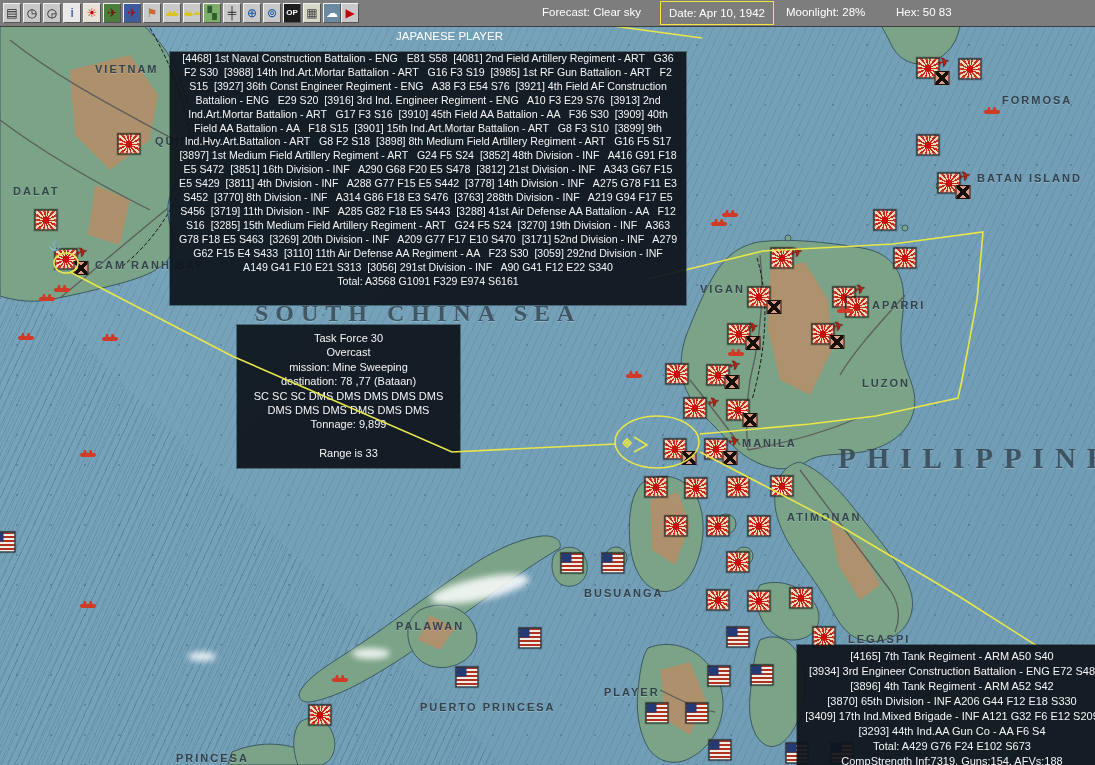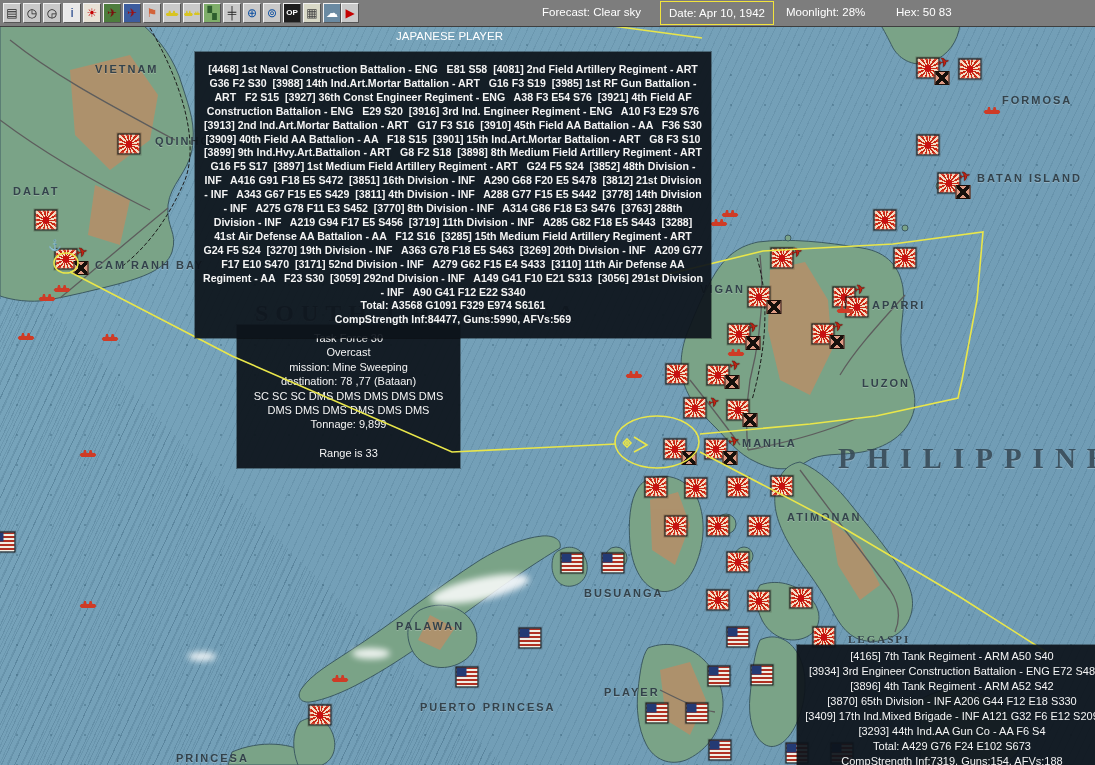--- a/index.html
+++ b/index.html
@@ -44,21 +44,21 @@
   .mk-pl{color:#c02313;font-size:13px;line-height:13px;transform:translate(-50%,-50%) rotate(-14deg);
     text-shadow:0 0 1px #300,0 0 1px #300;}
   .mk-sh{width:17px;height:8px;background:#cf3b26;
     clip-path:polygon(0% 75%,10% 50%,22% 50%,27% 12%,38% 12%,42% 50%,55% 50%,60% 12%,71% 12%,76% 50%,90% 50%,100% 75%,88% 100%,12% 100%);
     filter:drop-shadow(0 0 .6px #200);}
   .mk-an{color:#101418;font-size:11px;line-height:11px;}
   
   .box{position:absolute;background:rgba(13,19,27,.93);color:#f4f4f4;text-align:center;
        font-size:10.6px;line-height:13.9px;box-shadow:0 0 0 1px rgba(0,0,0,.35);}
   .box .units{white-space:pre-wrap;}
-  #stack-top{left:195px;top:52px;width:500px;min-height:253px;padding:11px 8px;z-index:7;font-weight:bold;}
+  #stack-top{left:170px;top:52px;width:500px;min-height:253px;padding:0 8px;z-index:7;}
   #tf-box{left:237px;top:325px;width:215px;height:131px;padding:6px 4px;z-index:5;
           font-size:11px;line-height:14.4px;}
   #stack-bottom{left:797px;top:645px;width:298px;height:130px;padding:4px 6px;z-index:7;
           font-size:11px;line-height:15px;}
   .range-line{margin-top:14px;}
   
   #routes{position:absolute;left:0;top:0;z-index:6;pointer-events:none;}
   #routes .route{fill:none;stroke:var(--route,#e9e64a);stroke-width:1.6;}
   
   #toolbar{position:absolute;left:0;top:0;width:1095px;height:26px;background:#7d7d7d;
@@ -149,21 +149,21 @@
       <div class="lbl sm" style="left: 95px; top: 259px;">CAM RANH BAY</div>
       <div class="lbl sm" style="left: 700px; top: 283px;">VIGAN</div>
       <div class="lbl sm" style="left: 872px; top: 299px;">APARRI</div>
       <div class="lbl sm" style="left: 862px; top: 377px;">LUZON</div>
       <div class="lbl sm" style="left: 742px; top: 437px;">MANILA</div>
       <div class="lbl sm" style="left: 787px; top: 511px;">ATIMONAN</div>
       <div class="lbl sm" style="left: 584px; top: 587px;">BUSUANGA</div>
       <div class="lbl sm" style="left: 396px; top: 620px;">PALAWAN</div>
       <div class="lbl sm" style="left: 420px; top: 701px;">PUERTO PRINCESA</div>
       <div class="lbl sm" style="left: 604px; top: 686px;">PLAYER</div>
-      <div class="lbl sm" style="left: 848px; top: 633px; font-family: Liberation Serif, serif;">LEGASPI</div>
+      <div class="lbl sm" style="left: 848px; top: 633px;">LEGASPI</div>
       <div class="lbl sm" style="left: 176px; top: 752px;">PRINCESA</div>
       <div class="lbl sm" style="left: 1002px; top: 46px; margin-top: 48px;">FORMOSA</div>
       <div class="lbl sm" style="left: 977px; top: 172px;">BATAN ISLAND</div>
       <div class="lbl lg" style="left: 255px; top: 300px;">SOUTH CHINA SEA</div>
       <div class="lbl xl" style="left: 838px; top: 442px;">PHILIPPINES</div>
     </div>
   <div id="markers">
       <div class="mk mk-jp" style="left: 129px; top: 144px;"></div>
       <div class="mk mk-jp" style="left: 46px; top: 220px;"></div>
       <div class="mk mk-jp" style="left: 66px; top: 259px;"></div>
@@ -265,21 +265,20 @@
       <polyline points="700,452 830,520 960,597 1048,653" class="route"></polyline>
       <polyline points="623,443 627,439 631,443 627,447 623,443" class="route"></polyline>
       <ellipse cx="66" cy="263" rx="12" ry="10" class="route"></ellipse>
       <ellipse cx="657" cy="442" rx="42" ry="26" class="route"></ellipse>
       <ellipse cx="627" cy="443" rx="1.3" ry="1.3" class="route"></ellipse>
     </svg>
 
   <div class="box" id="stack-top">
     <div class="units">[4468] 1st Naval Construction Battalion - ENG   E81 S58  [4081] 2nd Field Artillery Regiment - ART   G36 F2 S30  [3988] 14th Ind.Art.Mortar Battalion - ART   G16 F3 S19  [3985] 1st RF Gun Battalion - ART   F2 S15  [3927] 36th Const Engineer Regiment - ENG   A38 F3 E54 S76  [3921] 4th Field AF Construction Battalion - ENG   E29 S20  [3916] 3rd Ind. Engineer Regiment - ENG   A10 F3 E29 S76  [3913] 2nd Ind.Art.Mortar Battalion - ART   G17 F3 S16  [3910] 45th Field AA Battalion - AA   F36 S30  [3909] 40th Field AA Battalion - AA   F18 S15  [3901] 15th Ind.Art.Mortar Battalion - ART   G8 F3 S10  [3899] 9th Ind.Hvy.Art.Battalion - ART   G8 F2 S18  [3898] 8th Medium Field Artillery Regiment - ART   G16 F5 S17  [3897] 1st Medium Field Artillery Regiment - ART   G24 F5 S24  [3852] 48th Division - INF   A416 G91 F18 E5 S472  [3851] 16th Division - INF   A290 G68 F20 E5 S478  [3812] 21st Division - INF   A343 G67 F15 E5 S429  [3811] 4th Division - INF   A288 G77 F15 E5 S442  [3778] 14th Division - INF   A275 G78 F11 E3 S452  [3770] 8th Division - INF   A314 G86 F18 E3 S476  [3763] 288th Division - INF   A219 G94 F17 E5 S456  [3719] 11th Division - INF   A285 G82 F18 E5 S443  [3288] 41st Air Defense AA Battalion - AA   F12 S16  [3285] 15th Medium Field Artillery Regiment - ART   G24 F5 S24  [3270] 19th Division - INF   A363 G78 F18 E5 S463  [3269] 20th Division - INF   A209 G77 F17 E10 S470  [3171] 52nd Division - INF   A279 G62 F15 E4 S433  [3110] 11th Air Defense AA Regiment - AA   F23 S30  [3059] 292nd Division - INF   A149 G41 F10 E21 S313  [3056] 291st Division - INF   A90 G41 F12 E22 S340</div>
     <div>Total:  A3568  G1091  F329  E974  S6161</div>
-    <div>CompStrength Inf:84477, Guns:5990, AFVs:569</div>
   </div>
 
   <div class="box" id="stack-bottom">
     <div class="units" style="white-space:pre-line;">[4165] 7th Tank Regiment - ARM   A50 S40
 [3934] 3rd Engineer Construction Battalion - ENG   E72 S48
 [3896] 4th Tank Regiment - ARM   A52 S42
 [3870] 65th Division - INF   A206 G44 F12 E18 S330
 [3409] 17th Ind.Mixed Brigade - INF   A121 G32 F6 E12 S209
 [3293] 44th Ind.AA Gun Co  - AA   F6 S4</div>
     <div>Total:  A429  G76  F24  E102  S673</div>

